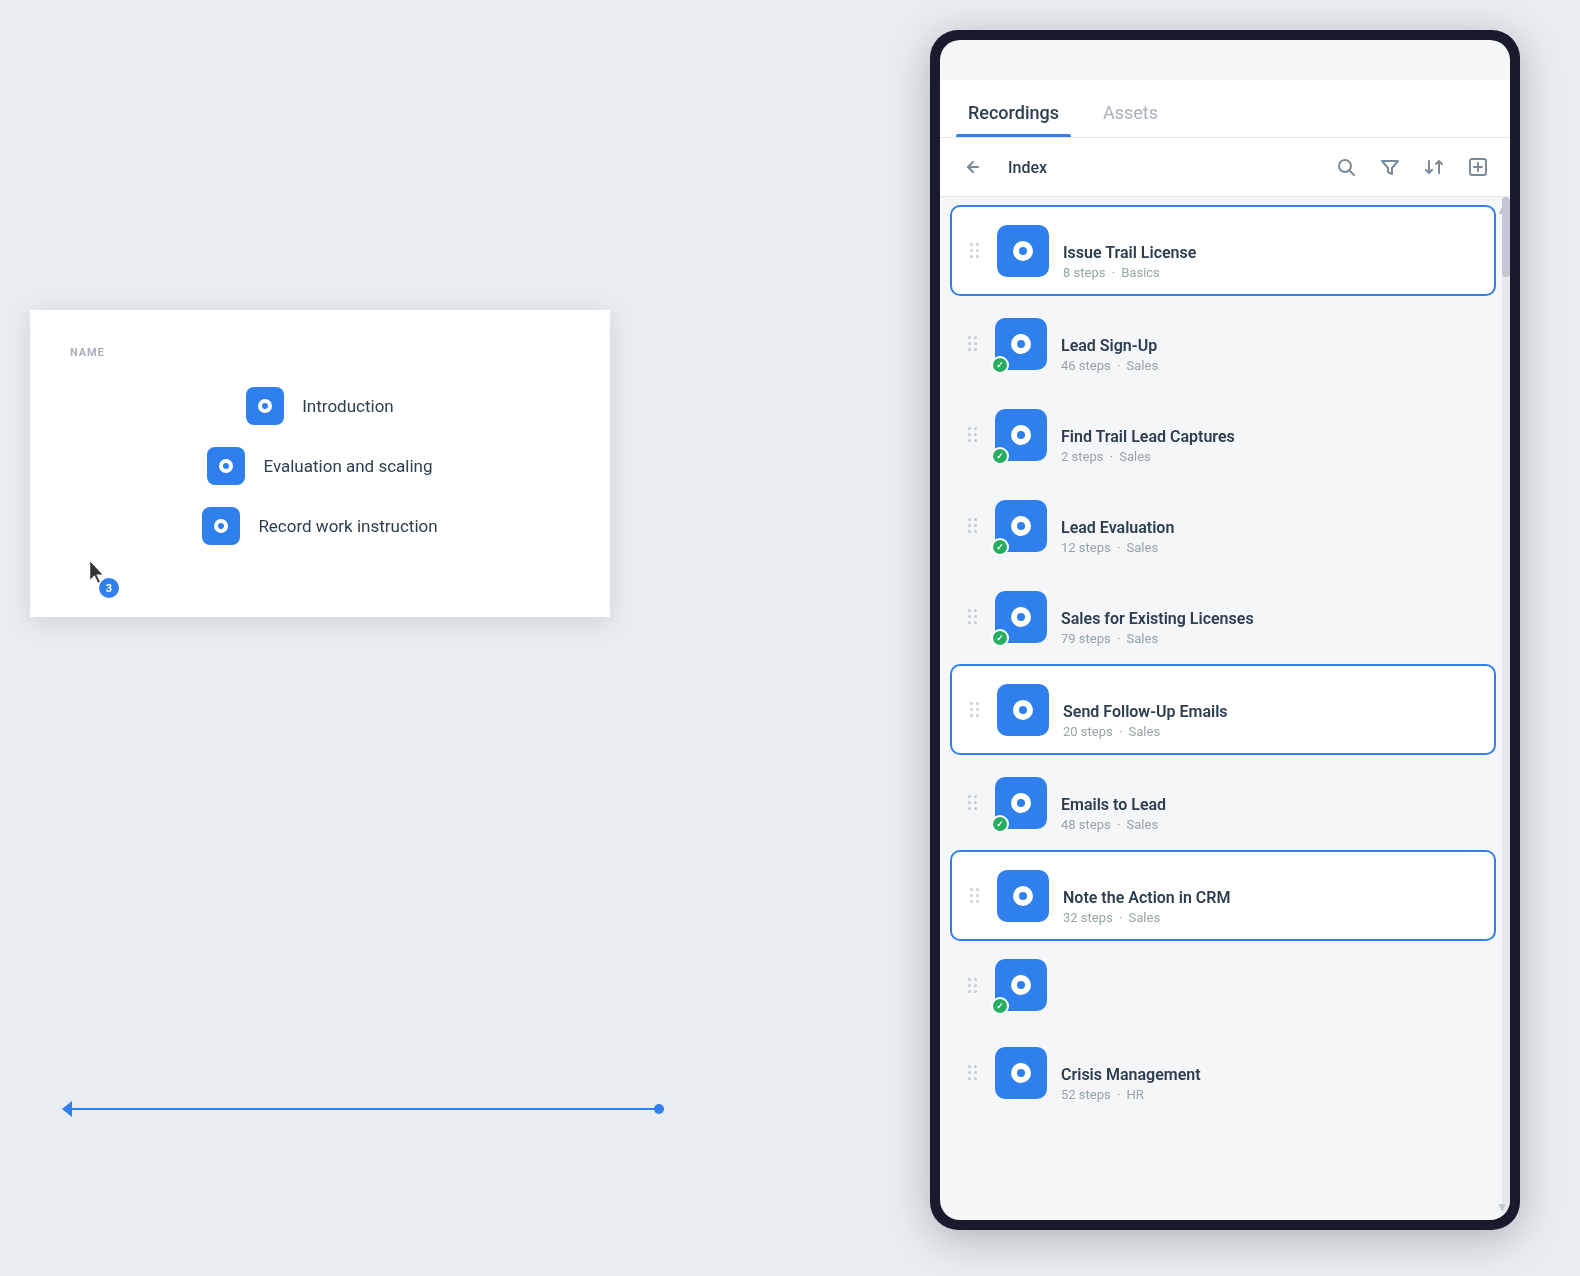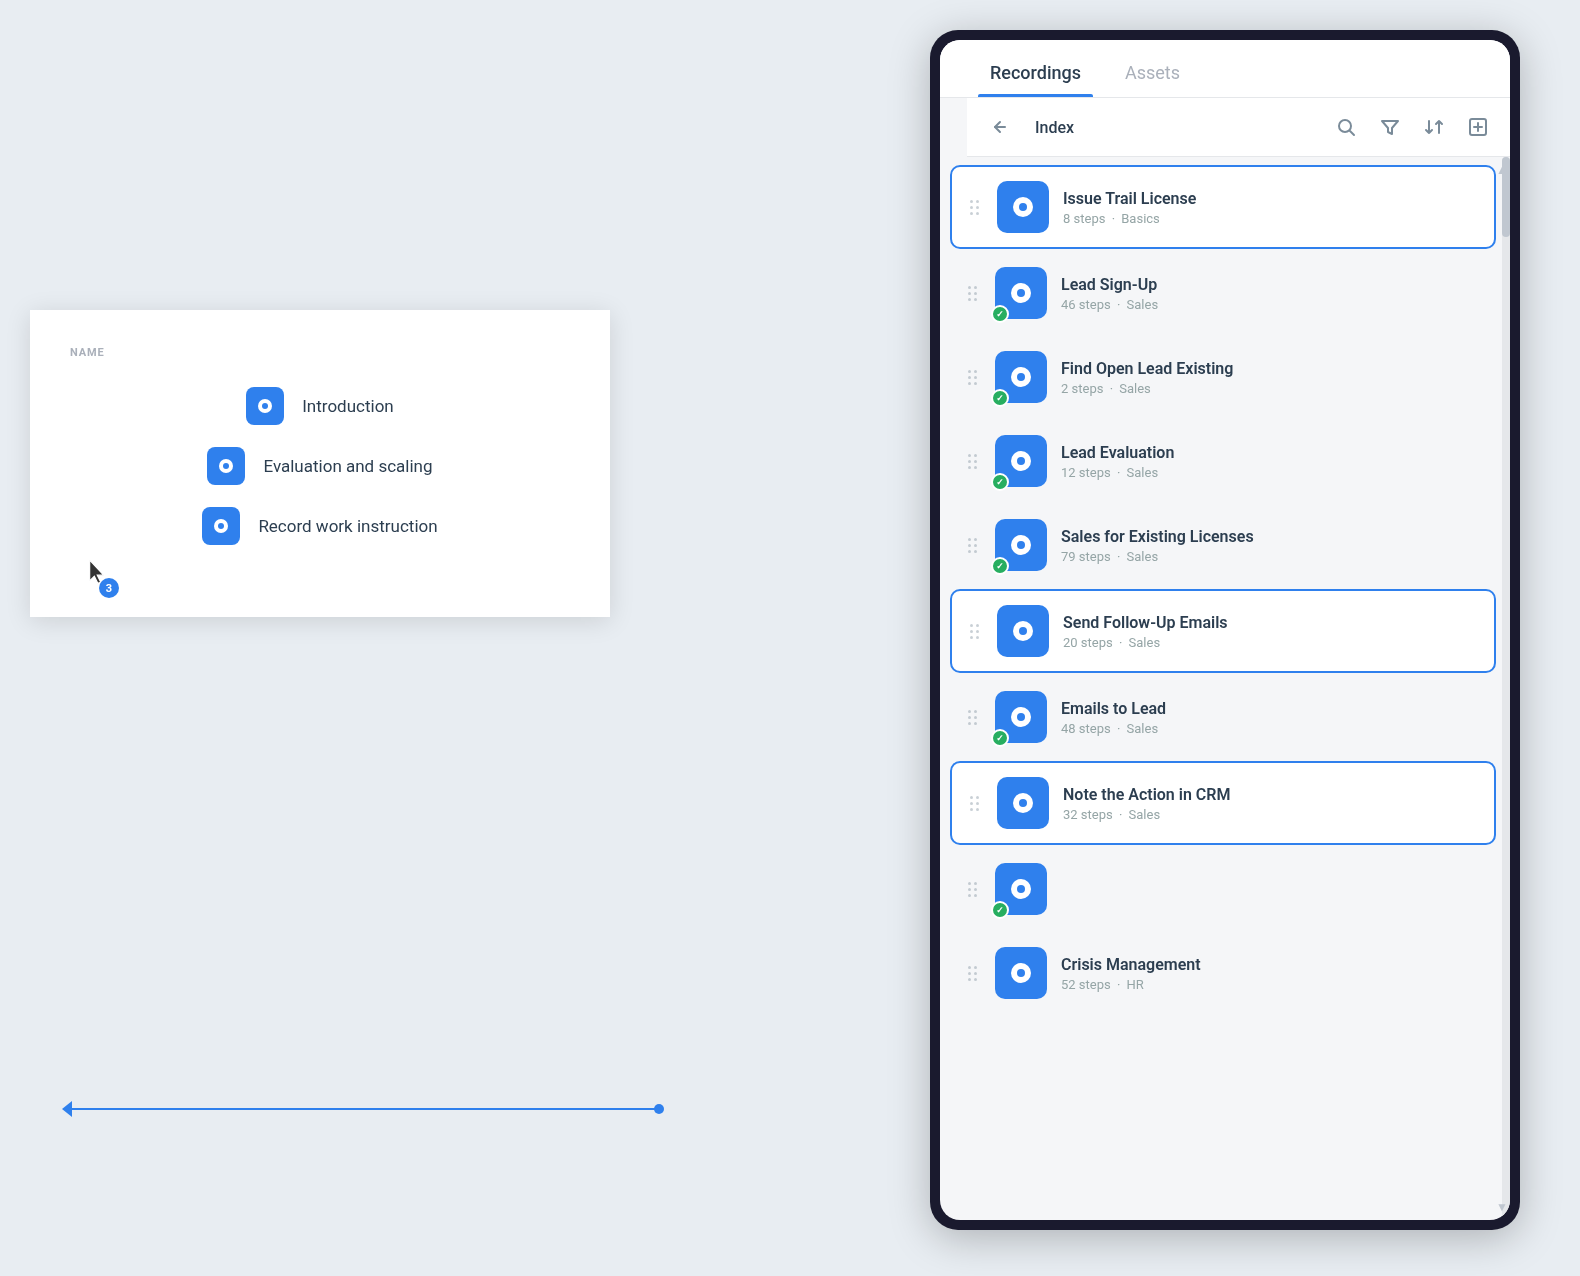--- a/index.html
+++ b/index.html
@@ -153,23 +153,24 @@
       border-radius: 20px;
       overflow: hidden;
       display: flex;
       flex-direction: column;
     }
 
     
     .tabs-bar {
       background: #fff;
       display: flex;
-      padding: 0 38px;
+      padding: 0 16px;
       border-bottom: 1px solid #e5e7ea;
       flex-shrink: 0;
+      margin-top: 40px;
     }
     .tab {
       padding: 22px 12px 14px;
       font-size: 18px;
       color: #aab0ba;
       cursor: pointer;
       position: relative;
       margin-right: 20px;
       font-weight: 400;
     }
@@ -190,21 +191,20 @@
 
     
     .toolbar {
       background: #fff;
       display: flex;
       align-items: center;
       padding: 12px 16px;
       border-bottom: 1px solid #e5e7ea;
       gap: 10px;
       flex-shrink: 0;
-      margin-left: 27px;
     }
     .toolbar-back {
       width: 34px;
       height: 34px;
       display: flex;
       align-items: center;
       justify-content: center;
       color: #7a8b99;
       cursor: pointer;
       font-size: 16px;
@@ -337,20 +337,21 @@
       display: flex;
       align-items: center;
       justify-content: center;
       color: #fff;
       font-size: 9px;
       font-weight: 700;
     }
 
     .item-info {
       flex: 1;
+      margin-top: 22px;
     }
     .item-title {
       font-size: 16px;
       font-weight: 600;
       color: #2c3e50;
       margin-bottom: 3px;
     }
     .item-meta {
       font-size: 13px;
       color: #95a5a6;
@@ -536,21 +537,21 @@
                 <div class="drag-dot"></div>
               </div>
     </div>
     <div class="recording-thumb">
       <div class="recording-thumb-inner">
         <div class="recording-thumb-dot"></div>
       </div>
       <div class="check-badge">✓</div>
     </div>
     <div class="item-info">
-      <div class="item-title">Find Open Lead Existing</div>
+      <div class="item-title">Find Trail Lead Captures</div>
       <div class="item-meta">2 steps <span class="dot-sep">·</span> Sales</div>
     </div>
   </div>
           <div class="list-item">
     <div class="drag-handle">
       <div class="drag-handle-row">
                 <div class="drag-dot"></div>
                 <div class="drag-dot"></div>
               </div>
       <div class="drag-handle-row">

